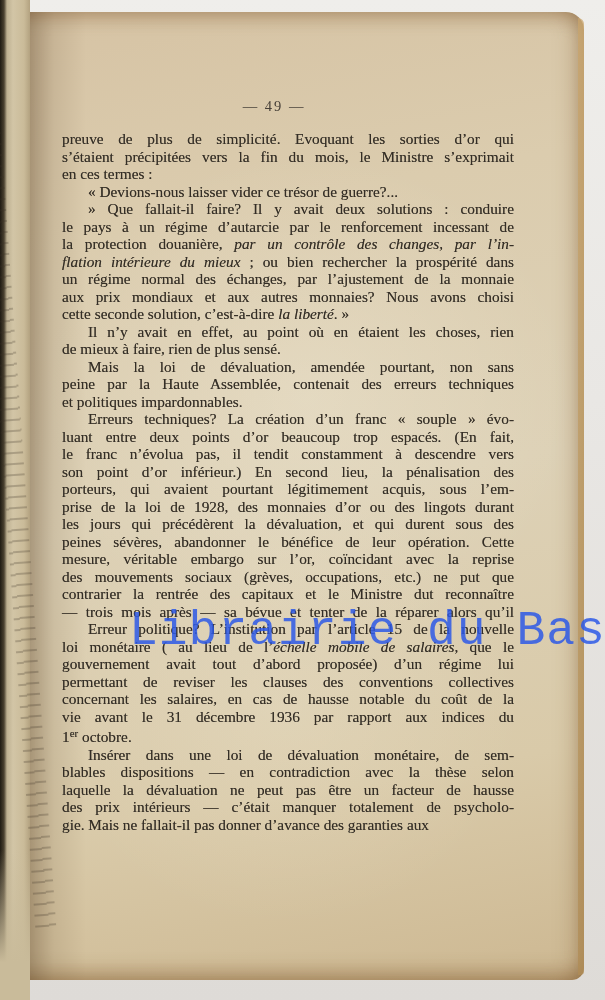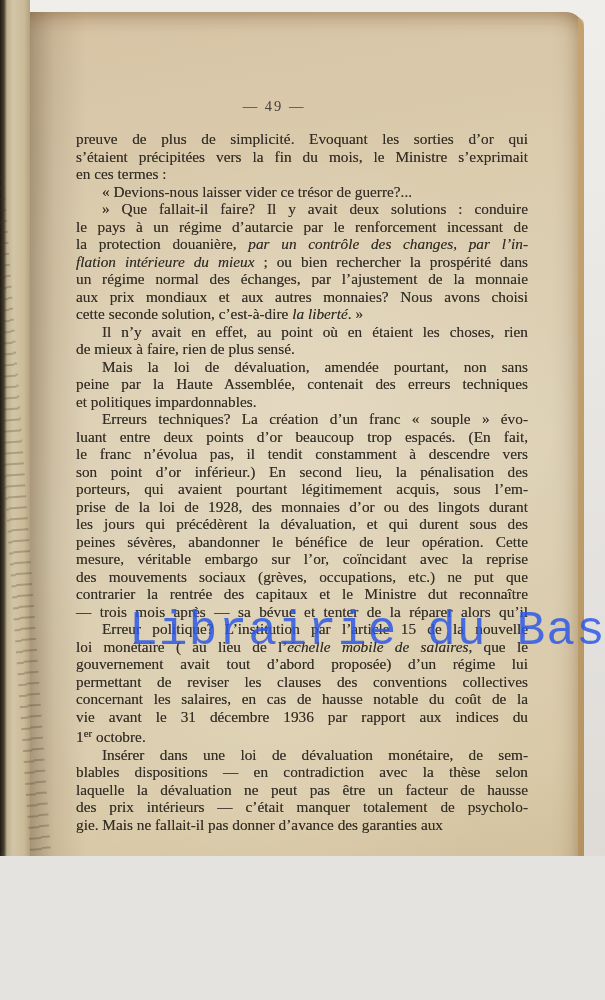--- a/index.html
+++ b/index.html
@@ -1,17 +1,17 @@
 <!DOCTYPE html>
 <html><head>
 <meta charset="utf-8">
 <style>
   html,body{margin:0;padding:0;background:#e5e3e0;}
   .scene{
-    position:relative;width:605px;height:856px;overflow:hidden;
+    position:relative;width:605px;height:1000px;overflow:hidden;
     background:linear-gradient(180deg,#efeeeb 0%,#e9e7e4 40%,#dedbd7 100%);
     font-family:"Liberation Serif","DejaVu Serif",serif;
   }
   
   .book-page{
     position:absolute;left:7px;top:12px;width:577px;height:968px;
     border-radius:6px 18px 12px 6px;
     background:
       radial-gradient(ellipse 62% 34% at 52% 40%, rgba(255,252,240,.22), transparent 75%),
       radial-gradient(ellipse 55% 30% at 48% 72%, rgba(255,250,236,.16), transparent 75%),
@@ -48,21 +48,21 @@
   .gutter-shadow{
     position:absolute;left:28px;top:12px;width:58px;height:968px;z-index:2;
     background:linear-gradient(to right,rgba(90,66,38,.38),rgba(90,66,38,.12) 45%,rgba(90,66,38,0));
   }
   .page-number{
     position:absolute;left:62px;top:98px;width:452px;z-index:4;
     text-align:center;font-size:14.5px;letter-spacing:2px;color:#474038;
     transform:translateX(-14px);
   }
   .text-block{
-    position:absolute;left:76px;top:130px;width:452px;z-index:4;
+    position:absolute;left:62px;top:130px;width:452px;z-index:4;
     font-size:15.3px;line-height:17.5px;color:#342e26;
     text-shadow:0 0 .3px rgba(52,46,38,.6);
   }
   .line{text-align:justify;text-align-last:justify;}
   .line.p-end{text-align-last:left;}
   .line.p-start{text-indent:26px;}
   .it{font-style:italic;}
   .sup{font-size:11px;vertical-align:5px;}
   .watermark{
     position:absolute;left:129px;top:607px;z-index:6;

